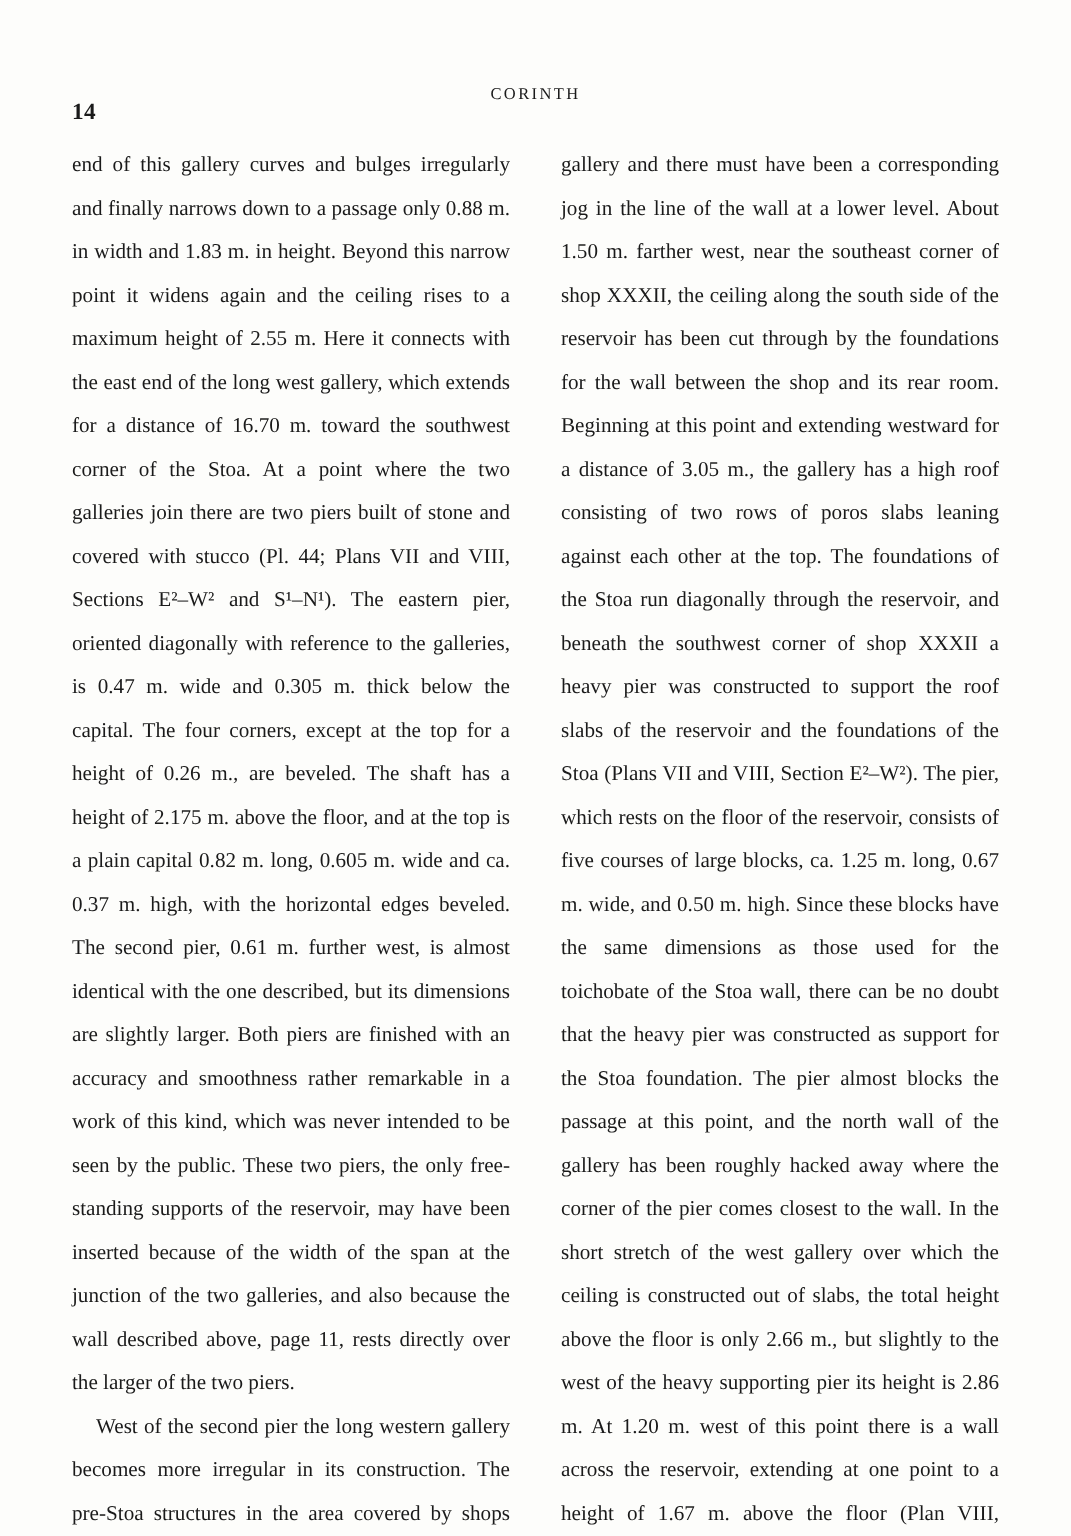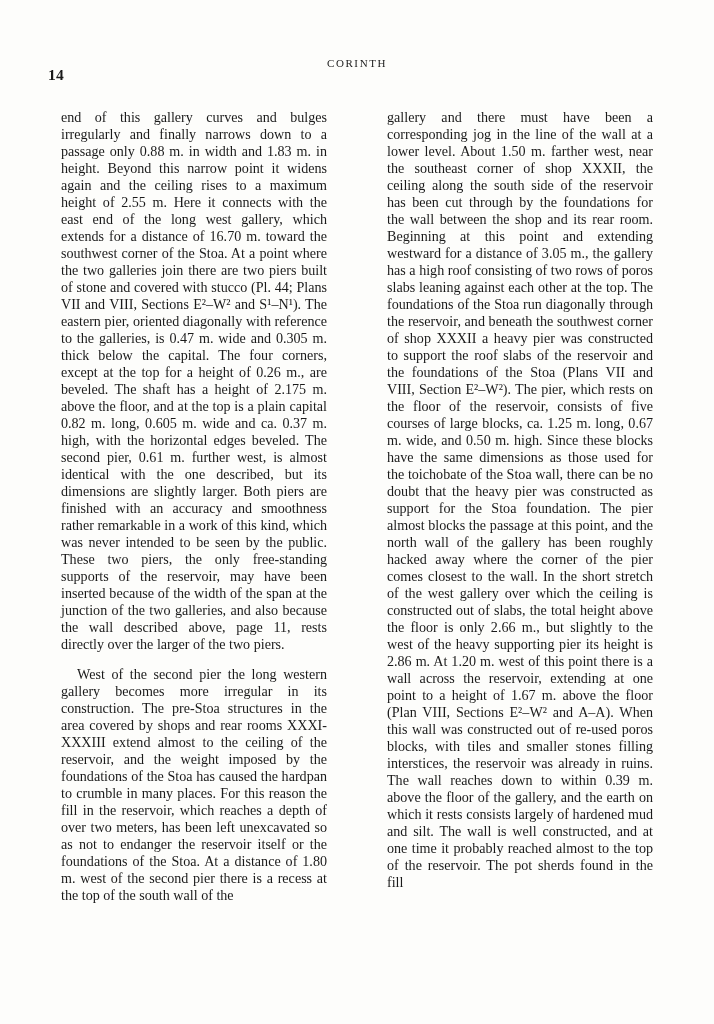--- a/index.html
+++ b/index.html
@@ -48,23 +48,23 @@
     top: 96px;
     left: 48px;
     width: 618px;
     display: flex;
     justify-content: space-between;
   }
   .col {
     width: 292px;
   }
   .col p {
-    margin: 13px;
+    margin: 0;
     font-size: 14.1px;
-    line-height: 17px;
+    line-height: 29px;
     text-align: justify;
     text-justify: inter-word;
     hyphens: none;
   }
   .col p.indent {
     text-indent: 16px;
   }
 </style>
 </head>
 <body>

